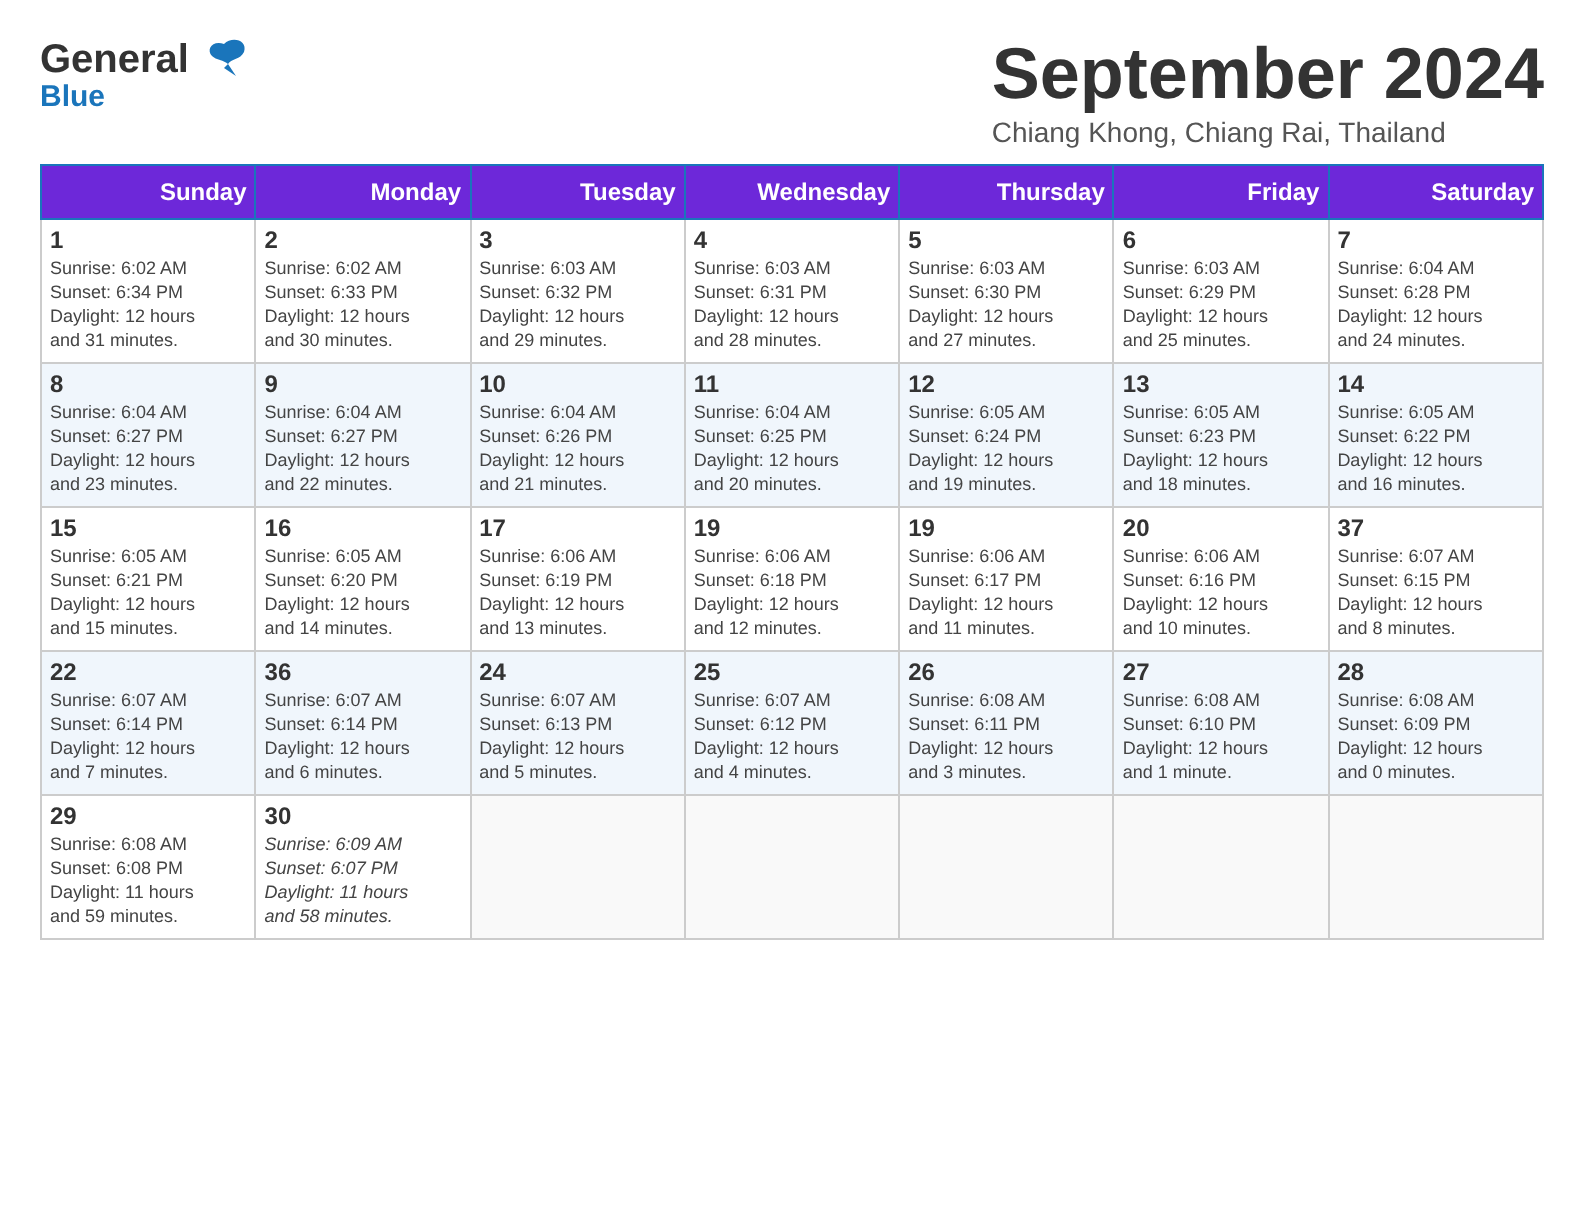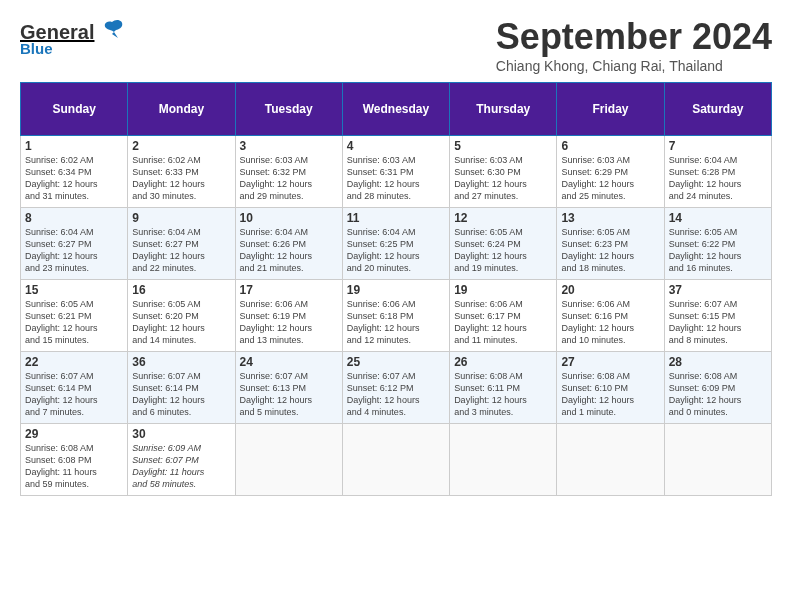--- a/index.html
+++ b/index.html
@@ -40,24 +40,24 @@
     .location-title {
       font-size: 14px;
       color: #555;
     }
     .calendar-table {
       width: 100%;
       border-collapse: collapse;
       font-size: 9.5px;
     }
     .calendar-table thead tr th {
-      background-color: #4c1d95;
+      background-color: #6d28d9;
       color: #fff;
-      padding: 19px 4px;
-      text-align: center;
+      padding: 6px 4px;
+      text-align: right;
       font-size: 12px;
       font-weight: bold;
       border: 1px solid #1a75bb;
     }
     .calendar-table tbody tr td {
       border: 1px solid #ccc;
       vertical-align: top;
       padding: 3px 4px;
       width: calc(100% / 7);
       min-height: 72px;
@@ -83,21 +83,21 @@
     }
   </style>
 </head>
 <body>
 
 <div class="page">
   <div class="header-section">
     <div class="logo">
       <div class="logo-line">
         <div style="display:flex; flex-direction:column; align-items:flex-start;">
-          <div style="display:flex; align-items:flex-end; gap:4px;text-decoration:underline;">
+          <div style="display:flex; align-items:center; gap:4px;">
             <span style="font-size:20px; font-weight:bold; color:#333;">General</span>
             <svg width="28" height="28" viewBox="0 0 28 28">
               <path d="M14 6 C18 2, 26 4, 24 10 C22 14, 18 13, 16 16 C14 14, 10 14, 8 12 C5 9, 8 4, 14 6Z" fill="#1a75bb"></path>
               <path d="M16 16 L20 22 L14 18 Z" fill="#1a75bb"></path>
             </svg>
           </div>
           <span style="font-size:15px; font-weight:bold; color:#1a75bb; margin-top:-4px;">Blue</span>
         </div>
       </div>
     </div>

